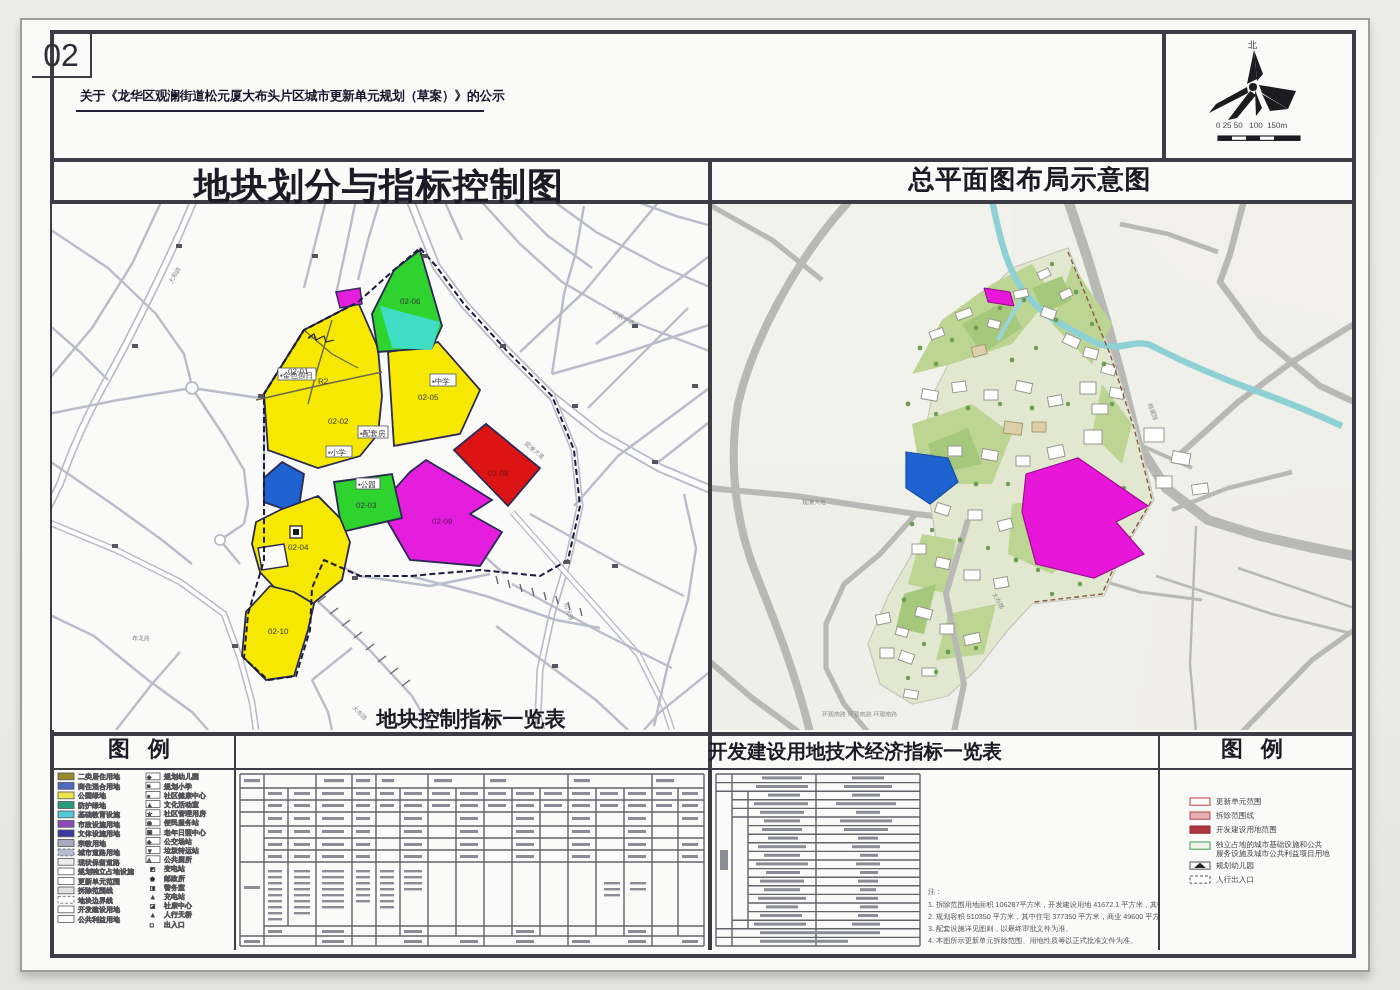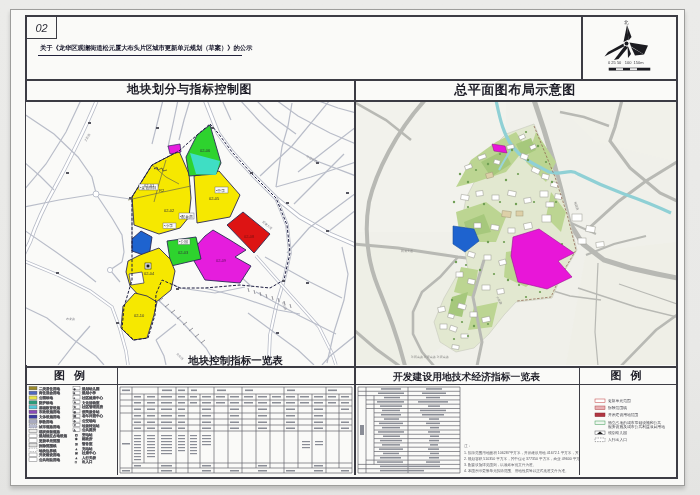--- a/index.html
+++ b/index.html
@@ -7,35 +7,35 @@
   .abs{position:absolute;}
   .ln{position:absolute;background:#3c3c44;}
 </style>
 </head>
 <body>
 
 <div class="abs" style="left:10px;top:9px;width:673px;height:475px;background:#f9f9f7;border:1px solid #9d9d9b;box-shadow:0 3px 4px rgba(0,0,0,0.18);"></div>
 
 <div class="abs" style="left:25px;top:15px;width:649px;height:460px;border:2px solid #3c3c44;background:#fafaf8;"></div>
 
-<div class="abs" style="left:27px;top:17px;width:29px;height:21px;border-right:1.5px solid #3c3c44;border-bottom:1.5px solid #3c3c44;color:#2e2e38;font-size:11px;line-height:23px;text-align:center;font-style:italic;">02</div>
+<div class="abs" style="left:16px;top:17px;width:29px;height:21px;border-right:1.5px solid #3c3c44;border-bottom:1.5px solid #3c3c44;color:#2e2e38;font-size:16px;line-height:23px;text-align:center;">02</div>
 
 <div class="abs" style="left:40px;top:44px;width:210px;height:10px;color:#16162a;font-size:6.4px;font-weight:bold;letter-spacing:-0.15px;white-space:nowrap;">关于《龙华区观澜街道松元厦大布头片区城市更新单元规划（草案）》的公示</div>
 
 <div class="ln" style="left:38px;top:54.5px;width:204px;height:1.5px;background:#20203a;"></div>
 
 <div class="ln" style="left:581px;top:17px;width:1.5px;height:63px;"></div>
 
 <div class="ln" style="left:25px;top:79px;width:651px;height:1.5px;"></div>
 
 <div class="ln" style="left:25px;top:100px;width:651px;height:1.5px;"></div>
 
 <div class="ln" style="left:354px;top:79px;width:1.5px;height:396px;"></div>
 
-<div class="abs" style="left:25px;top:81px;width:329px;height:19px;text-align:center;font-size:12px;font-weight:bold;color:#1c1c26;letter-spacing:0.5px;">地块划分与指标控制图</div>
+<div class="abs" style="left:25px;top:81px;width:329px;height:19px;text-align:center;font-size:18px;font-weight:bold;color:#1c1c26;letter-spacing:0.5px;">地块划分与指标控制图</div>
 
 <div class="abs" style="left:354px;top:81px;width:322px;height:19px;text-align:center;font-size:13px;font-weight:bold;color:#1c1c26;letter-spacing:0.5px;">总平面图布局示意图</div>
 
 <svg class="abs" style="left:26px;top:102px;filter:blur(0.3px);" width="328" height="263" viewBox="0 0 328 263">
   <rect x="0" y="0" width="328" height="263" fill="#fafaf8"></rect>
 
   <g fill="none" stroke="#b9bdc9" stroke-width="1.2">
     <path d="M71,-2 C60,25 40,65 29,85 C20,101 10,122 4,140 L-2,152" stroke="#b7bbc7" stroke-width="4"></path>
     <path d="M71,-2 C60,25 40,65 29,85 C20,101 10,122 4,140 L-2,152" stroke="#ffffff" stroke-width="2.4"></path>
     <path d="M55,-2 L40,30 L20,62 L-2,88"></path>
@@ -687,15 +687,15 @@
     <text x="28" y="43">服务设施及城市公共利益项目用地</text>
     <text x="28" y="49.2">规划幼儿园</text>
     <text x="28" y="56.2">人行出入口</text>
   </g>
 </svg>
 
 <div class="abs" style="left:25px;top:368px;width:92px;height:16px;text-align:center;font-size:11px;font-weight:bold;color:#1c1c26;letter-spacing:3px;line-height:15px;">图 例</div>
 
 <div class="abs" style="left:117px;top:352px;width:237px;height:16px;text-align:center;font-size:10.5px;font-weight:bold;color:#1c1c26;line-height:16px;">地块控制指标一览表</div>
 
-<div class="abs" style="left:354px;top:368px;width:225px;height:16px;text-align:center;font-size:9.8px;font-weight:bold;color:#1c1c26;line-height:17px;">开发建设用地技术经济指标一览表</div>
+<div class="abs" style="left:354px;top:368px;width:225px;height:16px;font-size:9.8px;font-weight:bold;color:#1c1c26;line-height:17px;">开发建设用地技术经济指标一览表</div>
 
 <div class="abs" style="left:579px;top:368px;width:97px;height:16px;text-align:center;font-size:11px;font-weight:bold;color:#1c1c26;letter-spacing:3px;line-height:15px;">图 例</div>
 
 </body></html>

